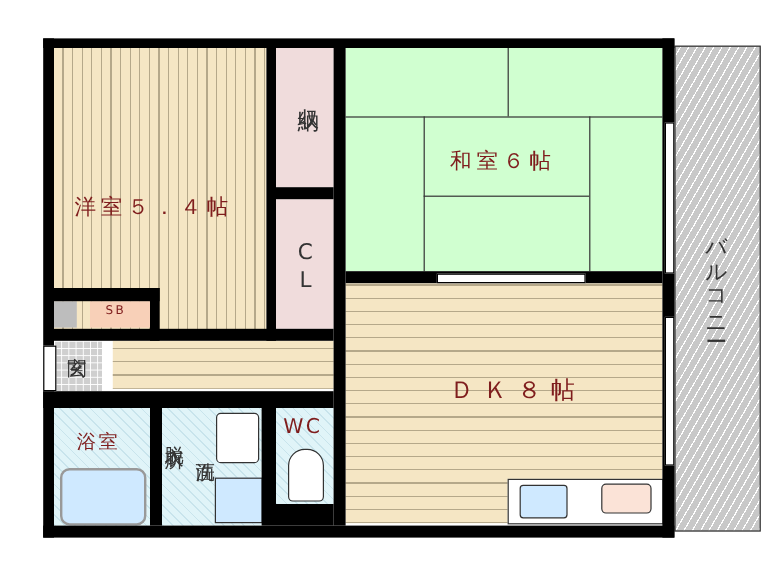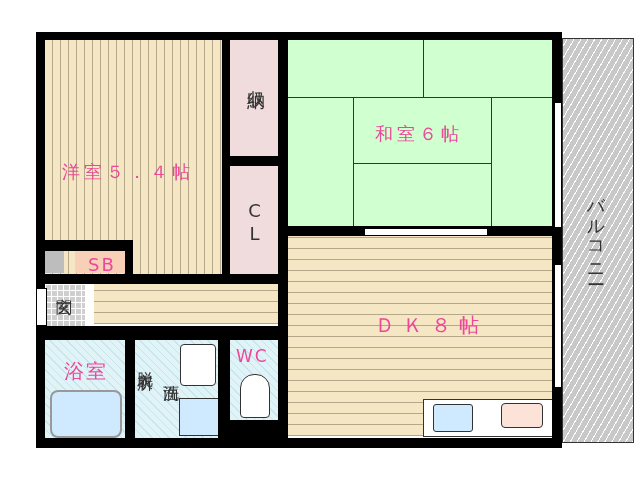--- a/index.html
+++ b/index.html
@@ -1,19 +1,19 @@
 <!DOCTYPE html>
 <html><head>
 <meta charset="utf-8">
 <style>
   html,body{margin:0;padding:0;background:#fff;}
   body{width:640px;height:480px;position:relative;overflow:hidden;font-family:"DejaVu Sans",sans-serif;}
   .abs{position:absolute;box-sizing:border-box;}
   .wall{position:absolute;background:#000;}
-  .label{position:absolute;color:#ec4899;font-size:18px;letter-spacing:4px;white-space:nowrap;}
+  .label{position:absolute;color:#7f1d1d;font-size:18px;letter-spacing:4px;white-space:nowrap;}
   .vlabel{position:absolute;color:#333;font-size:18px;writing-mode:vertical-rl;text-orientation:upright;letter-spacing:2px;}
   .vstripes{background-color:#f5e6c4;background-image:repeating-linear-gradient(90deg,#b5a88a 0 1px,transparent 1px 8px);}
   .hstripes{background-color:#f5e6c4;background-image:repeating-linear-gradient(0deg,#b5a88a 0 1px,transparent 1px 11px);}
   .tatami{background:#d0ffd0;}
   .closet{background:#f0dcdc;}
   .bath{background-color:#e0f4f8;background-image:repeating-linear-gradient(45deg,#c8e4ec 0 1px,transparent 1px 6px);}
   .tile{background-color:#cfcfcf;background-image:linear-gradient(#fff 1px,transparent 1px),linear-gradient(90deg,#fff 1px,transparent 1px);background-size:6px 6px;}
   .balcony{background-color:#c8c8c8;background-image:repeating-linear-gradient(-60deg,#fff 0 1px,transparent 1px 6px);border:1px solid #333;}
   .window{position:absolute;background:#fff;border:1px solid #000;}
   .tline{position:absolute;background:#333;}
@@ -44,28 +44,28 @@
 <div class="abs hstripes" style="left:288px;top:236px;width:264px;height:200px;"></div>
 <div class="label" style="left:375px;top:312px;font-size:20px;letter-spacing:8px;text-align:center;">ＤＫ８帖</div>
 
 <div class="abs" style="left:423px;top:399px;width:130px;height:38px;background:#fff;border:1px solid #333;"></div>
 <div class="abs" style="left:433px;top:404px;width:40px;height:28px;background:#cfe9ff;border:1px solid #333;border-radius:3px;"></div>
 <div class="abs" style="left:501px;top:403px;width:42px;height:25px;background:#fbe3d7;border:1px solid #333;border-radius:4px;"></div>
 
 <div class="abs hstripes" style="left:94px;top:284px;width:184px;height:40px;"></div>
 
 <div class="abs" style="left:75px;top:251px;width:50px;height:22px;background:#f8d0b8;"></div>
-<div class="label" style="left:88px;top:254px;font-size:18px;letter-spacing:2px;">SB</div>
+<div class="label" style="left:88px;top:254px;font-size:10px;letter-spacing:2px;">SB</div>
 <div class="abs" style="left:45px;top:251px;width:19px;height:22px;background:#bdbdbd;"></div>
 
 <div class="abs tile" style="left:45px;top:284px;width:40px;height:42px;"></div>
 <div class="vlabel" style="left:53px;top:285px;font-size:16px;">玄関</div>
 
 <div class="abs bath" style="left:45px;top:340px;width:80px;height:98px;"></div>
-<div class="label" style="left:64px;top:358px;font-size:20px;letter-spacing:2px;">浴室</div>
+<div class="label" style="left:64px;top:358px;font-size:16px;letter-spacing:2px;">浴室</div>
 <div class="abs" style="left:50px;top:390px;width:72px;height:48px;background:#cfe9ff;border:2px solid #999;border-radius:8px;"></div>
 
 <div class="abs bath" style="left:135px;top:340px;width:83px;height:98px;"></div>
 <div class="vlabel" style="left:134px;top:358px;font-size:16px;">脱衣所</div>
 <div class="vlabel" style="left:160px;top:372px;font-size:16px;">洗面</div>
 <div class="abs" style="left:180px;top:344px;width:36px;height:42px;background:#fff;border:1px solid #333;border-radius:4px;"></div>
 <div class="abs" style="left:179px;top:398px;width:40px;height:38px;background:#cfe9ff;border:1px solid #333;"></div>
 
 <div class="abs bath" style="left:230px;top:340px;width:48px;height:80px;"></div>
 <div class="label" style="left:236px;top:346px;font-size:17px;letter-spacing:2px;">WC</div>

